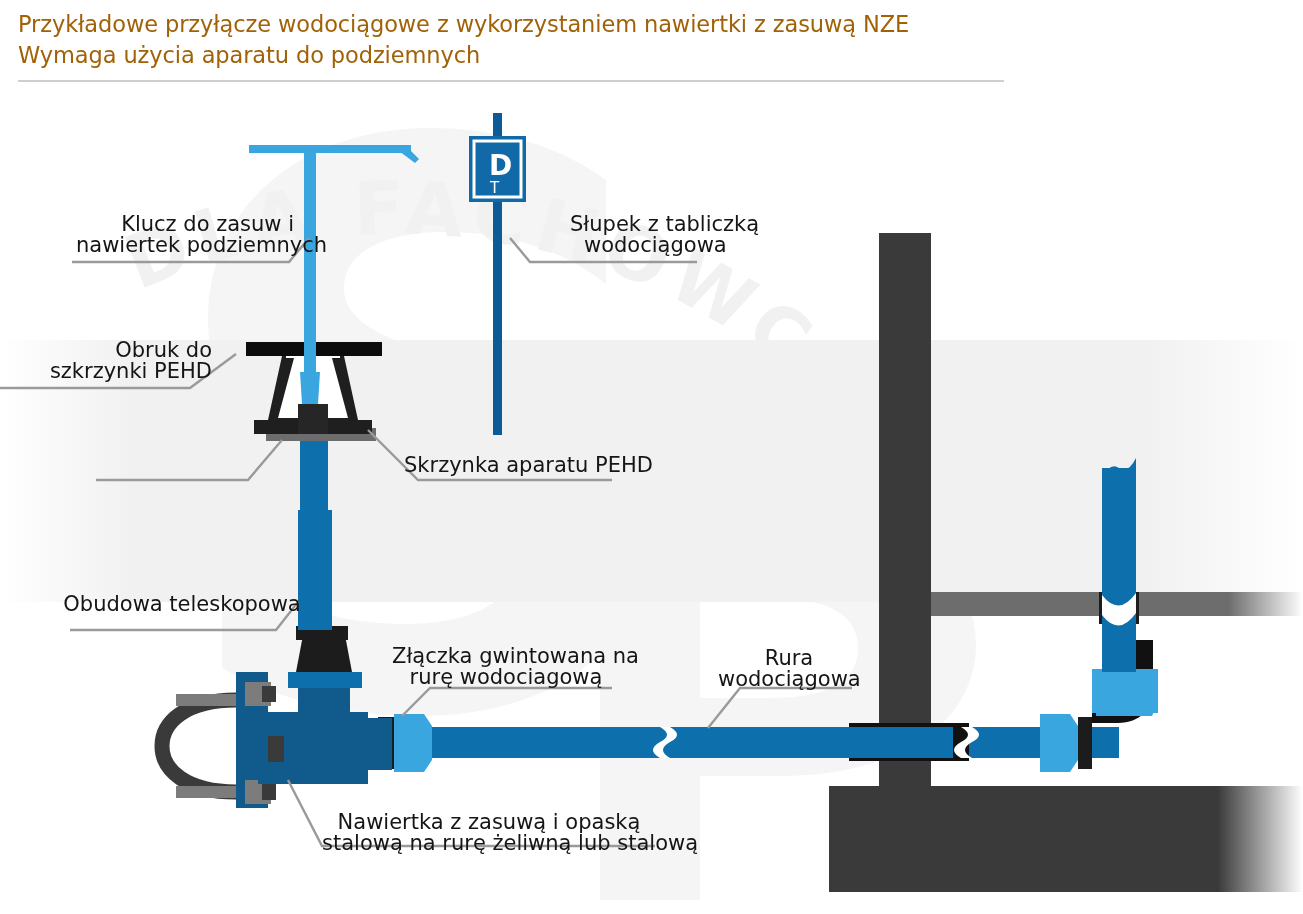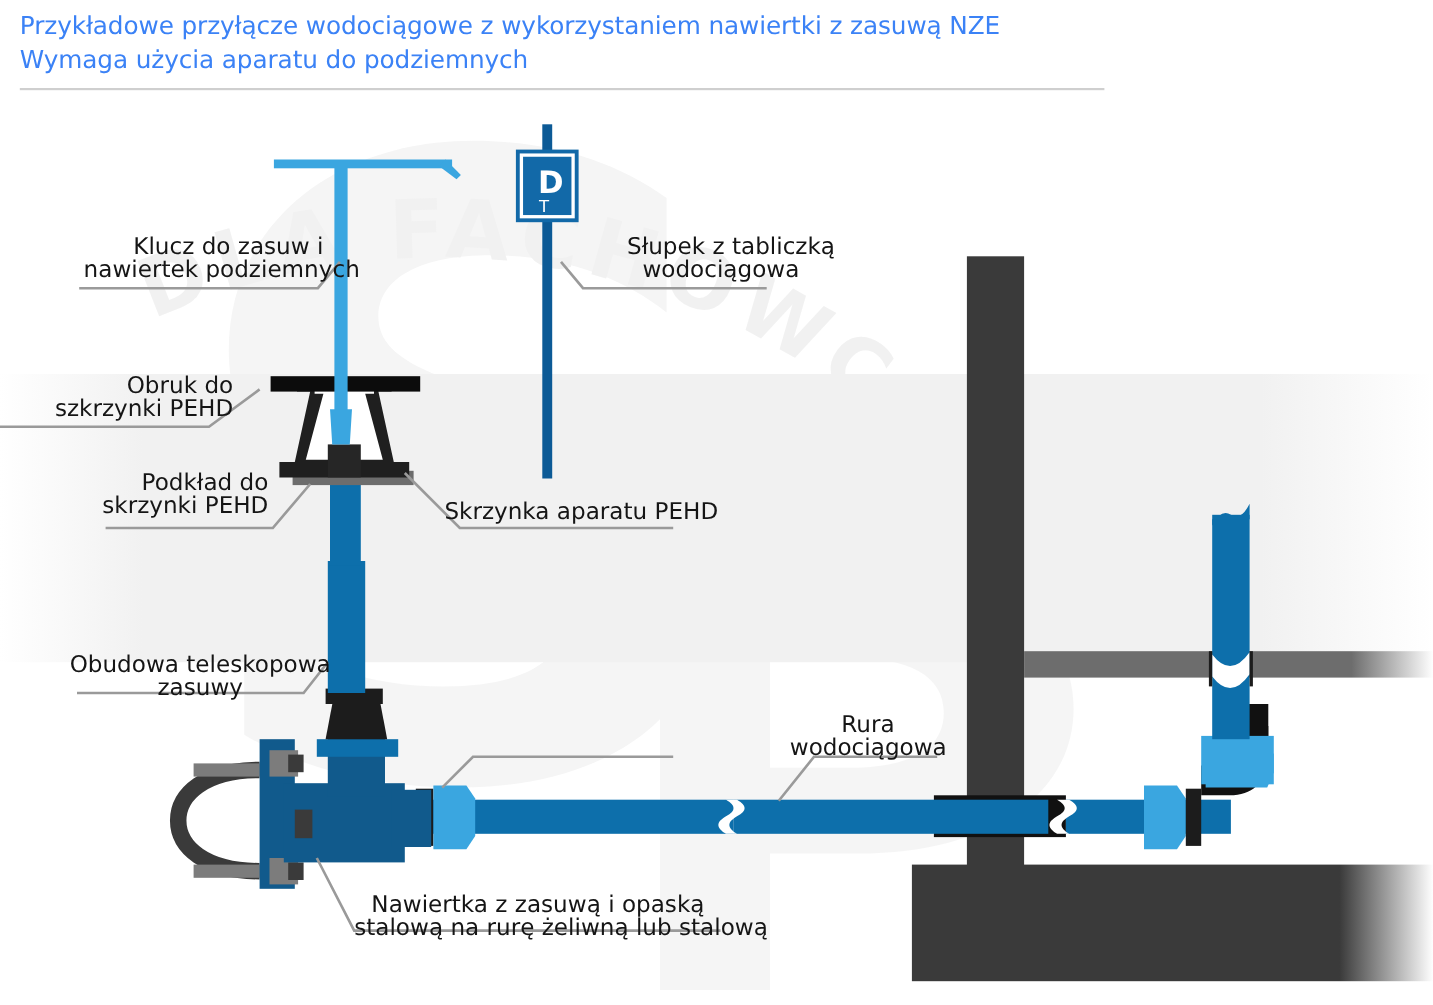--- a/index.html
+++ b/index.html
@@ -22,21 +22,21 @@
   
   #header {
     position: absolute;
     left: 0; top: 0;
     width: 1010px;
     padding: 0;
   }
   .title-line {
     font-size: 22.5px;
     line-height: 31px;
-    color: #3b82f6;
+    color: #a16207;
     white-space: nowrap;
     padding-left: 18px;
     letter-spacing: -0.1px;
   }
   .title-line.first { padding-top: 9px; }
   #header-rule {
     position: absolute;
     left: 18px;
     top: 80px;
     width: 986px;
@@ -286,34 +286,33 @@
     <div class="callout lft" style="left:532px; top:214px; width:180px;margin-left:38px;">
       <span class="ln">Słupek z tabliczką</span>
       <span class="ln" style="padding-left:14px;">wodociągowa</span>
     </div>
 
     <div class="callout rgt" style="left:0px; top:340px; width:212px;">
       <span class="ln">Obruk do</span>
       <span class="ln">szkrzynki PEHD</span>
     </div>
 
-    <div class="callout rgt" style="left:28px; top:428px; width:216px;">
-      <span class="ln">Podkład do</span>
-      <span class="ln">skrzynki PEHD</span>
-    </div>
 
     <div class="callout lft" style="left:404px; top:455px;">
       <span class="ln">Skrzynka aparatu PEHD</span>
     </div>
 
     <div class="callout ctr" style="left:62px; top:580px; width:240px;">
       <span class="ln">Obudowa teleskopowa</span>
-      <span class="ln">zasuwy</span>
-    </div>
-
+    </div>
+
+    <div class="callout ctr" style="left:392px; top:632px; width:228px;">
+      <span class="ln">Złączka gwintowana na</span>
+      <span class="ln">rurę wodociagową</span>
+    </div>
 
     <div class="callout ctr" style="left:322px; top:798px; width:334px;">
       <span class="ln">Nawiertka z zasuwą i opaską</span>
       <span class="ln">stalową na rurę żeliwną lub stalową</span>
     </div>
 
     <div class="callout ctr" style="left:718px; top:634px; width:142px;">
       <span class="ln">Rura</span>
       <span class="ln">wodociągowa</span>
     </div>

